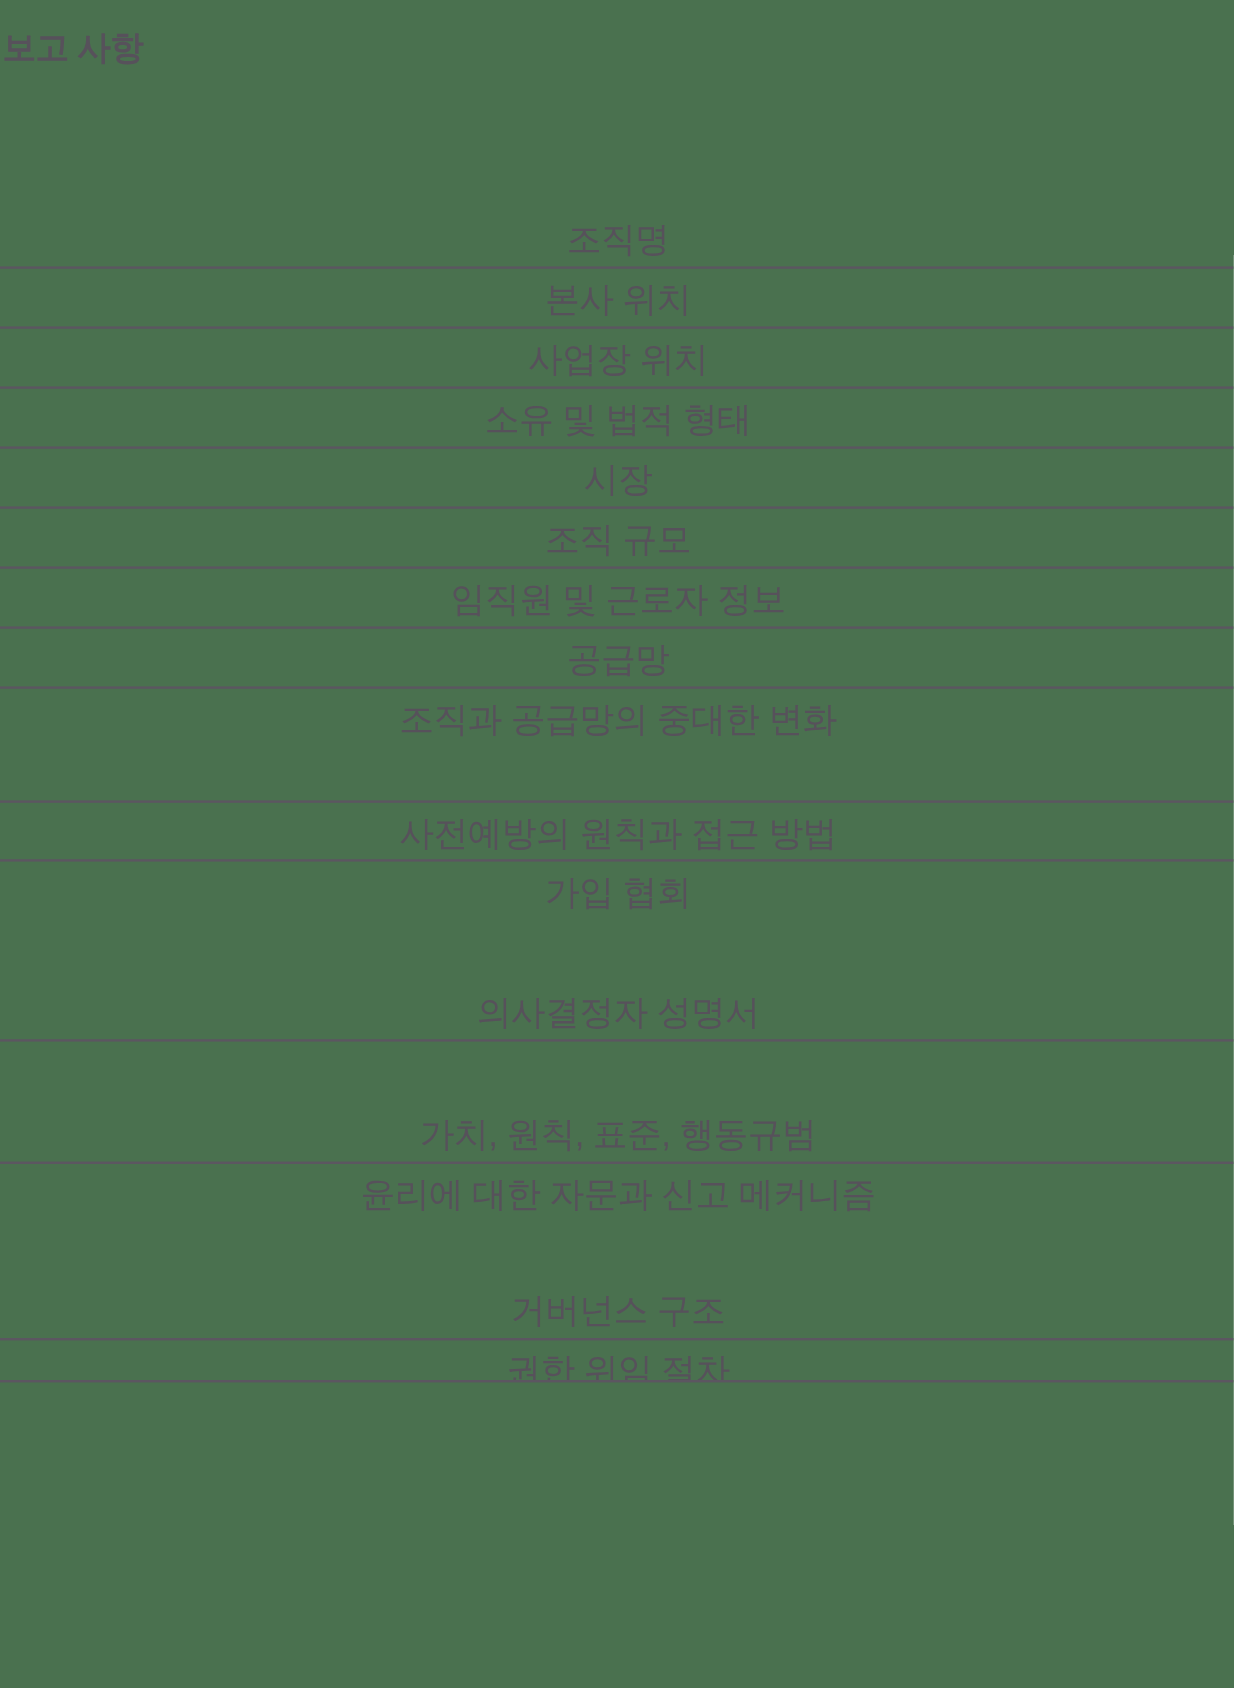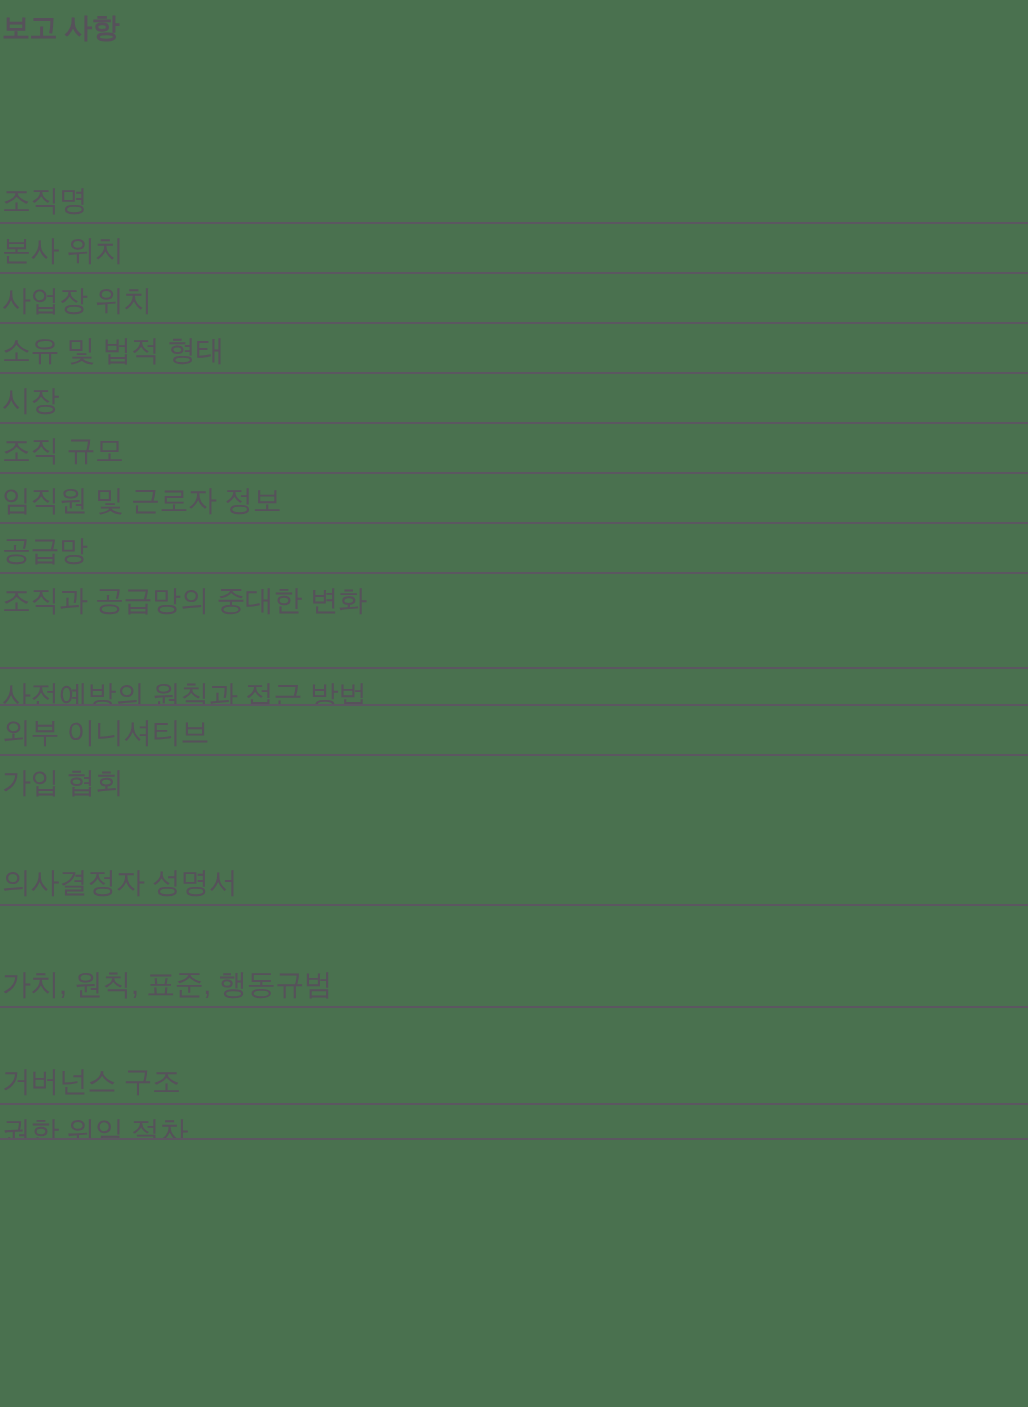--- a/index.html
+++ b/index.html
@@ -10,47 +10,48 @@
     position: relative;
     width: 1028px;
     height: 1407px;
     background: #4a714f;
     font-family: "Liberation Sans", sans-serif;
     color: #57515b;
     overflow: hidden;
   }
   .col-header {
     position: absolute;
-    top: 10px;
+    top: 22px;
     left: 2px;
     font-size: 28px;
     font-weight: bold;
     letter-spacing: -0.5px;
     line-height: 36px;
     white-space: nowrap;
   }
   .table {
     position: absolute;
     top: 174px;
     left: 0;
     right: 0;
+    text-align: center;
   }
   .row {
     box-sizing: border-box;
     height: 50px;
     padding: 10px 0 0 2px;
     border-bottom: 2px solid #5c5661;
     font-size: 29px;
     letter-spacing: -0.5px;
     line-height: 32px;
     white-space: nowrap;
     overflow: hidden;
   }
   .row.tall { height: 95px; }
-  .row.h49  { height: 37px; }
+  .row.h49  { height: 49px; }
   .row.h51  { height: 35px; }
   .row.noline { border-bottom: none; }
   .gap { height: 50px; }
   .gap.g52 { height: 52px; }
   .gap.g47 { height: 47px; }
 </style>
 </head>
 <body>
 
 <div class="page">
@@ -82,38 +83,38 @@
     </div>
     <div class="row">
       <span>공급망</span>
     </div>
     <div class="row tall">
       <span>조직과 공급망의 중대한 변화</span>
     </div>
     <div class="row h49">
       <span>사전예방의 원칙과 접근 방법</span>
     </div>
-    <div class="row">
-      <span>외부 이니셔티브</span>
-    </div>
     <div class="row noline">
       <span>가입 협회</span>
     </div>
 
     <div class="gap"></div>
 
     <div class="row">
       <span>의사결정자 성명서</span>
     </div>
 
     <div class="gap g52"></div>
 
     <div class="row">
       <span>가치, 원칙, 표준, 행동규범</span>
     </div>
+    <div class="row noline">
+      <span>윤리에 대한 자문과 신고 메커니즘</span>
+    </div>
 
     <div class="gap g47"></div>
 
     <div class="row">
       <span>거버넌스 구조</span>
     </div>
     <div class="row h51">
       <span>권한 위임 절차</span>
     </div>
 

